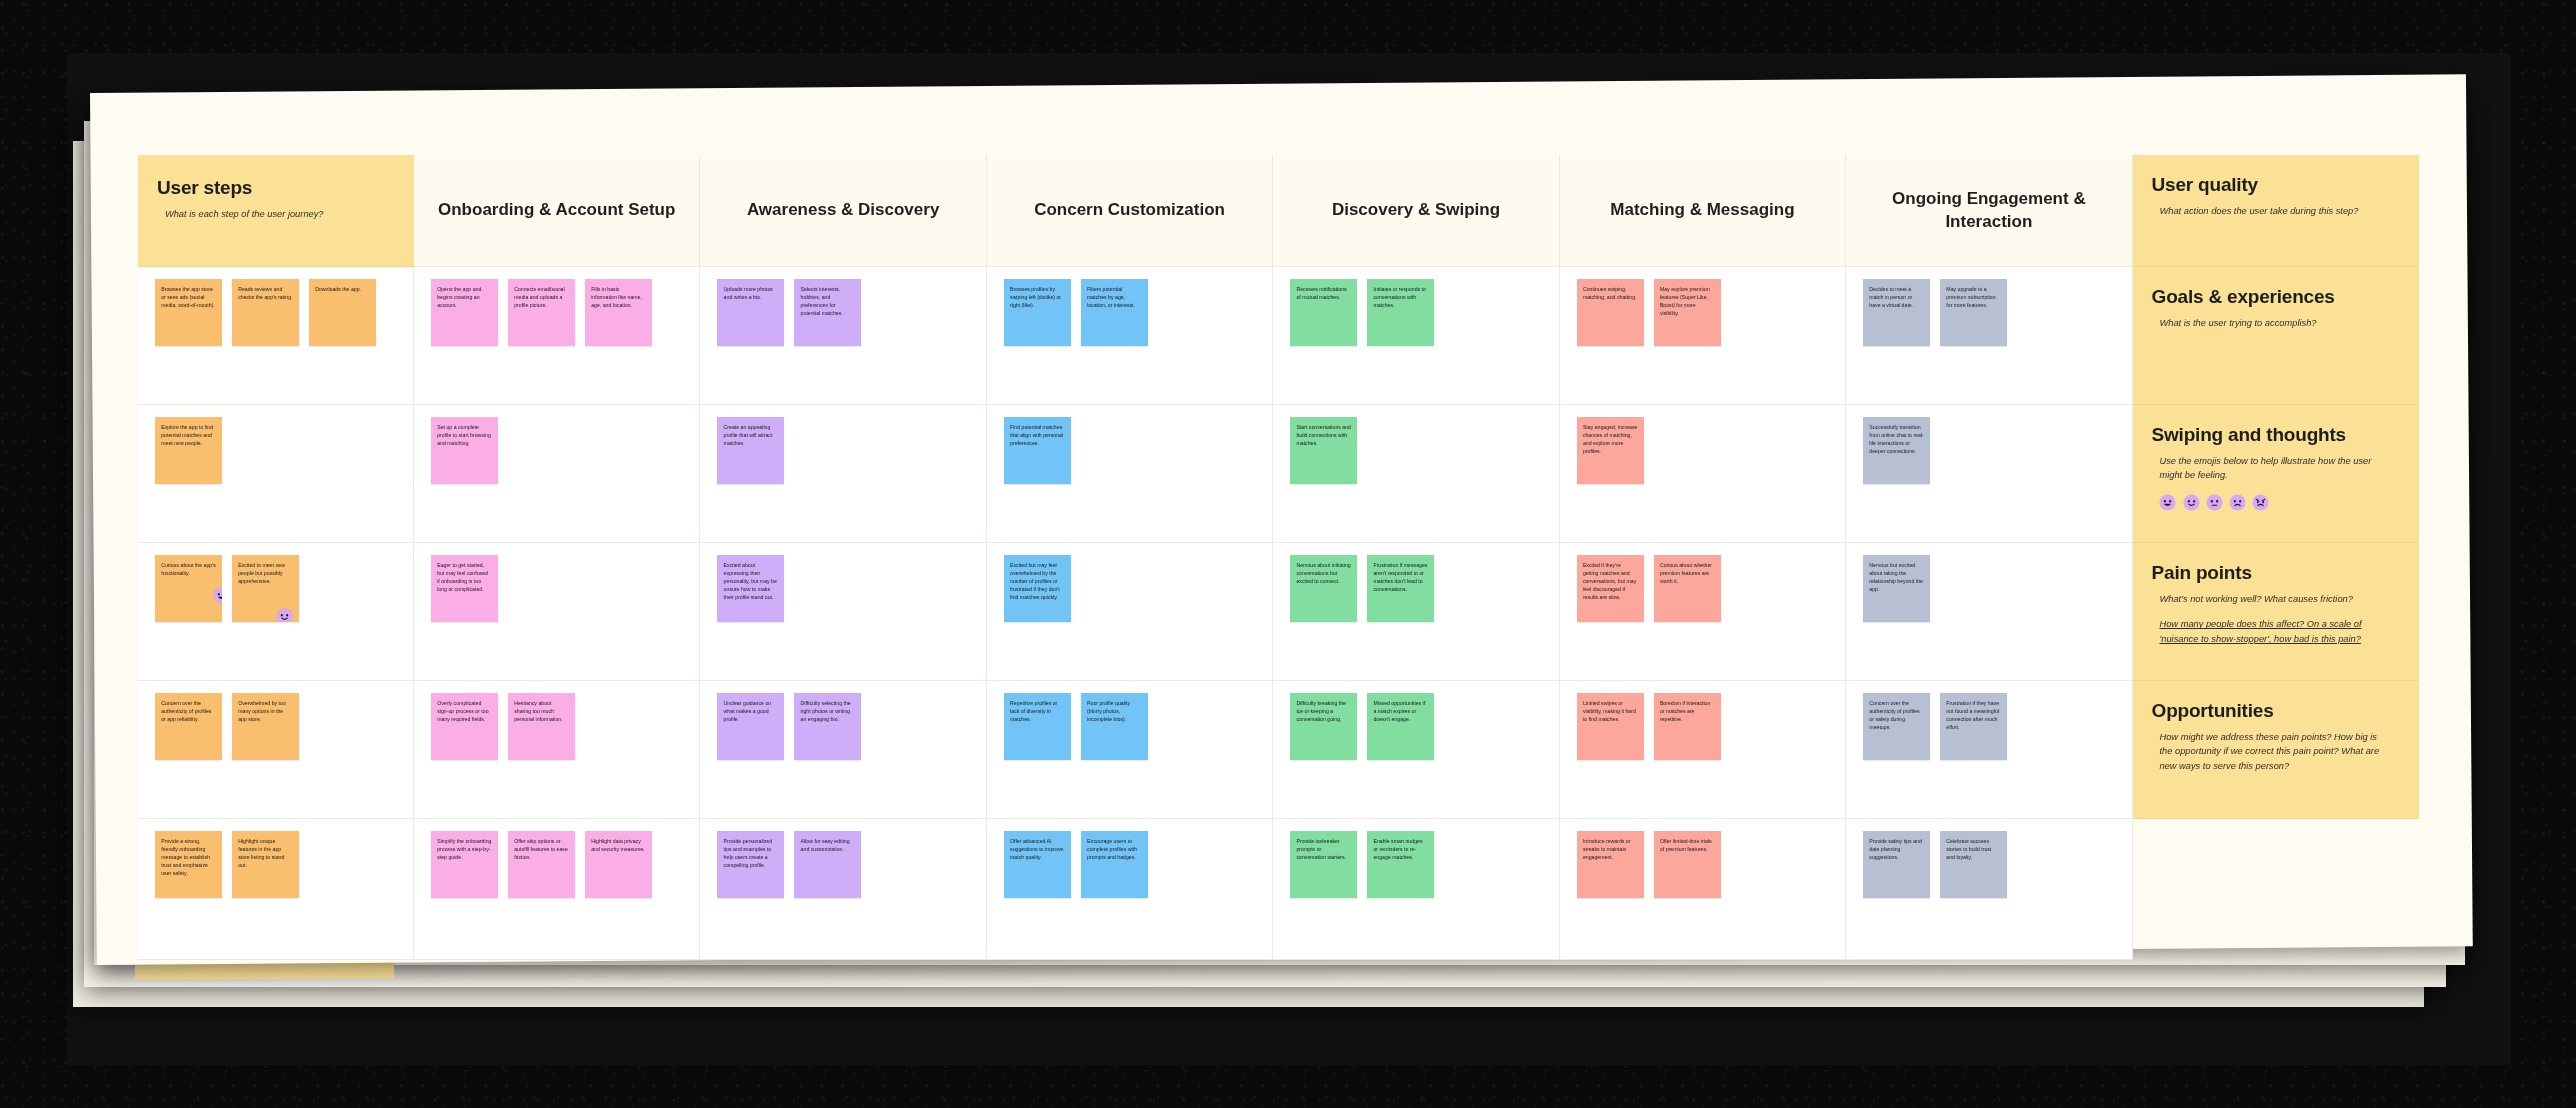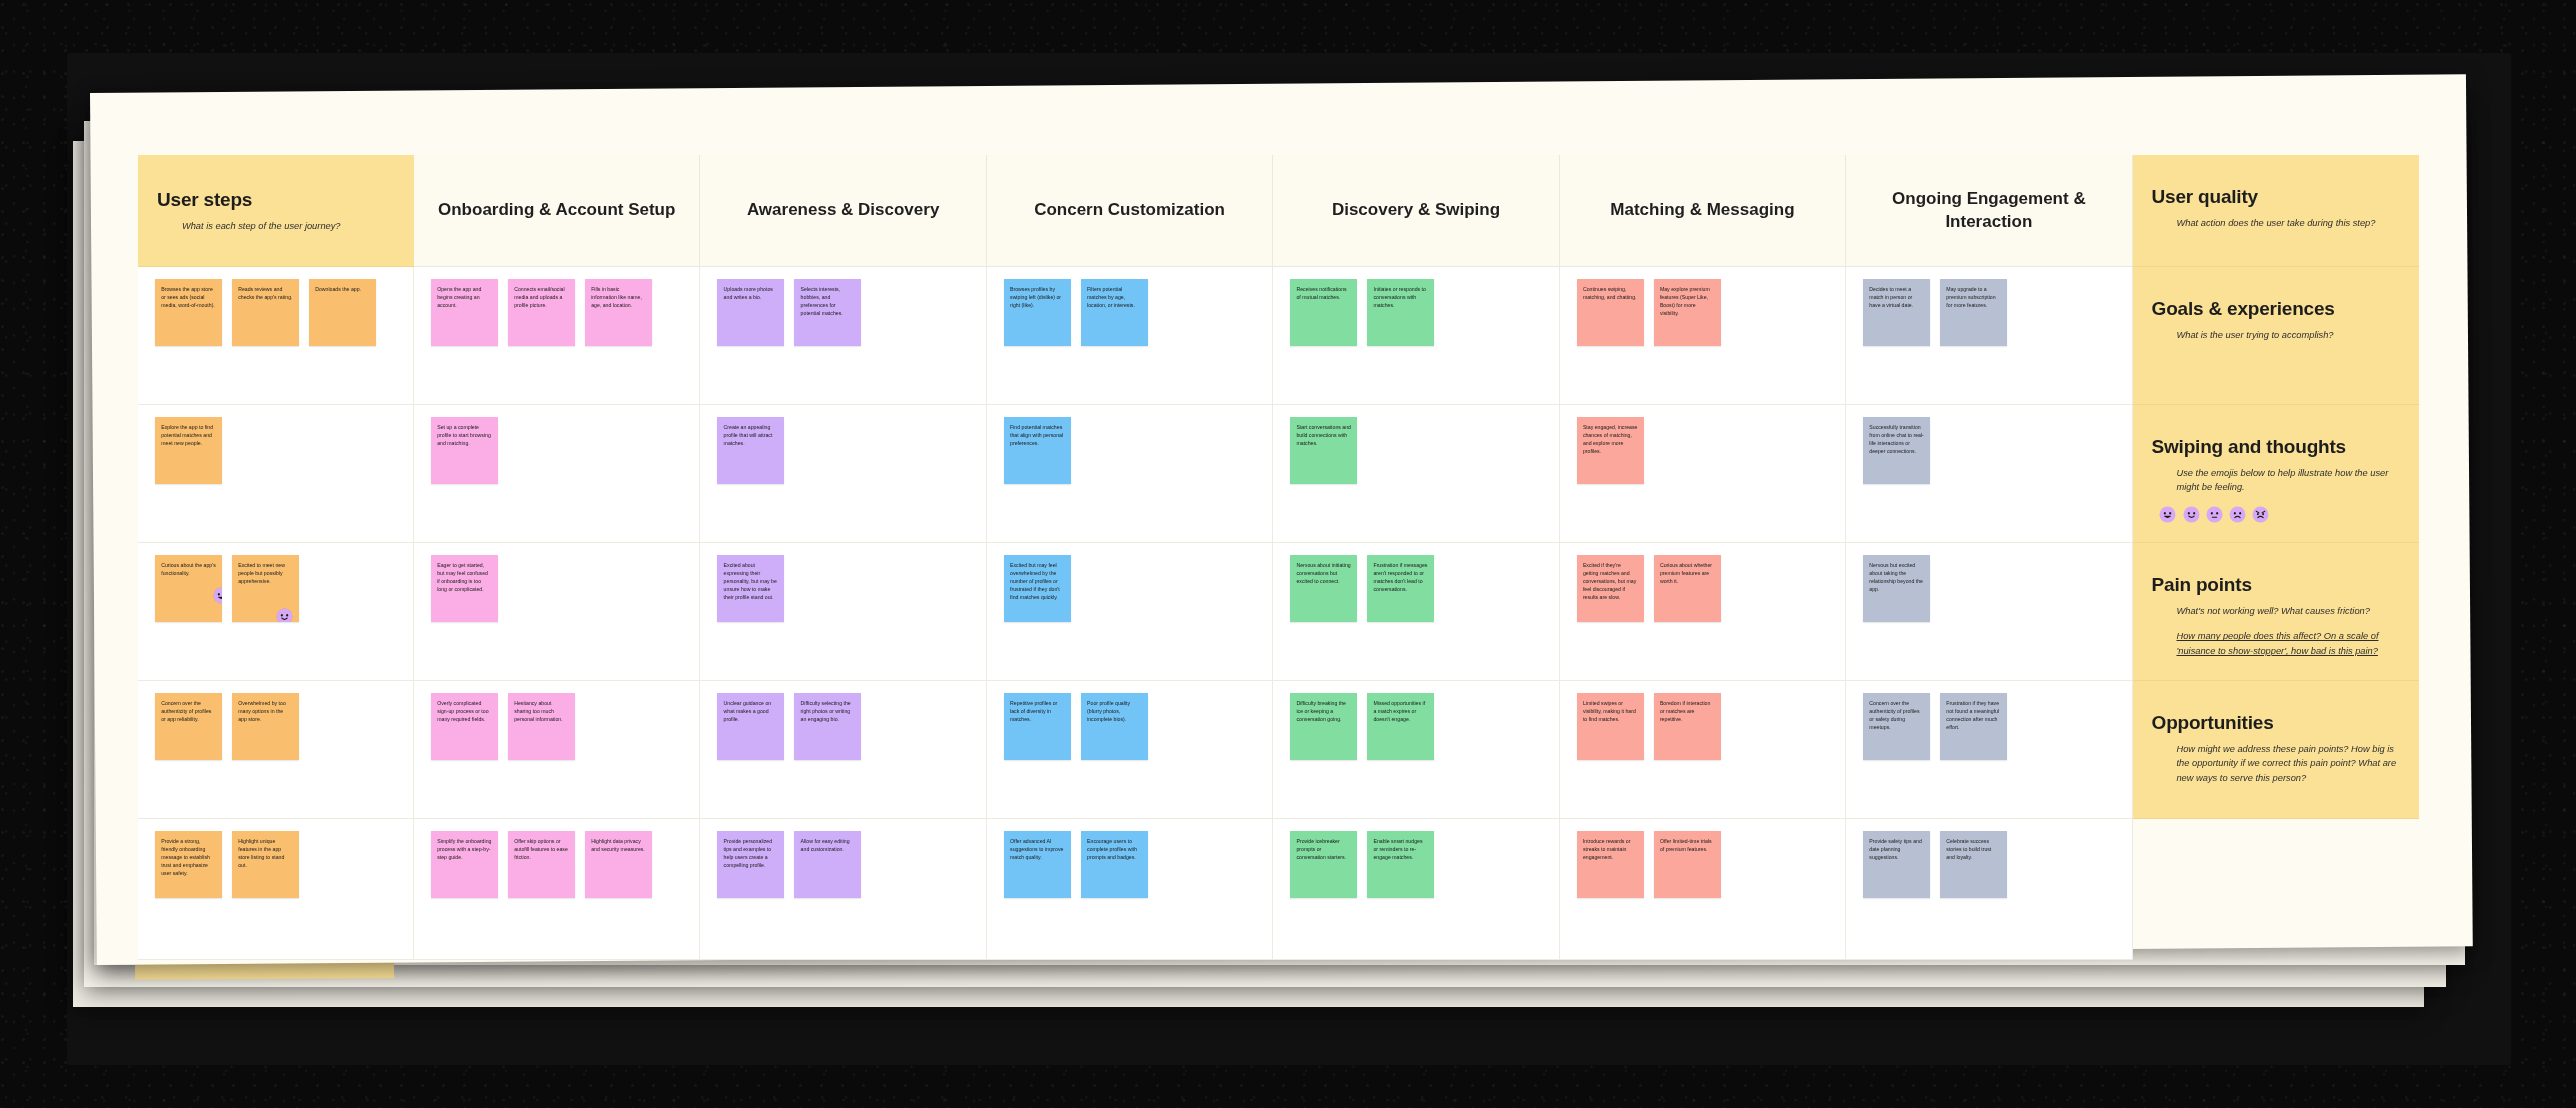--- a/index.html
+++ b/index.html
@@ -78,31 +78,31 @@
     text-align:center; padding:0 14.6px;
   }
   .hdr-cell .hdr-text{
     font-size:17px; font-weight:bold; color:#1f1f1f; line-height:1.35;
   }
 
   
   .rub{
     background:#fbe196;
     border-bottom:1.1px solid #f0d68a;
-    padding:31px 19px 0 19px;
+    padding:19px 19px 0 19px;
     box-sizing:border-box;
   }
   .rub-title{
     font-size:19px; font-weight:bold; color:#1d1d1d; letter-spacing:-0.2px;
     margin-bottom:7.9px;
   }
   #rub-0 .rub-title{ margin-top:3.4px; }
   .rub-sub{
     font-size:9.3px; font-style:italic; color:#2e2e2e; line-height:1.55;
-    padding-left:7.9px; max-width:225px;margin-left:17px;
+    padding-left:7.9px; max-width:225px;
   }
   .rub-sub + .rub-sub{ margin-top:11.2px;text-decoration:underline; }
   .emoji-row{ margin-top:11.2px; padding-left:7.9px; display:flex; gap:6.2px; }
   .emoji{ width:17px; height:17px; }
 
   
   .body-cell{
     background:#ffffff;
     border-bottom:1.1px solid #eeeae0;
     border-right:1.1px solid #eeeae0;

